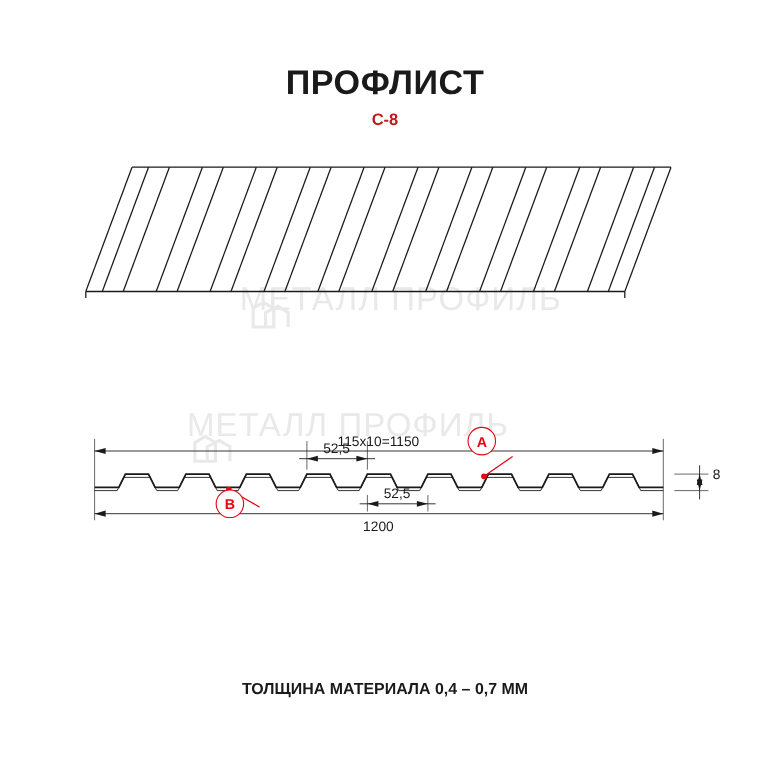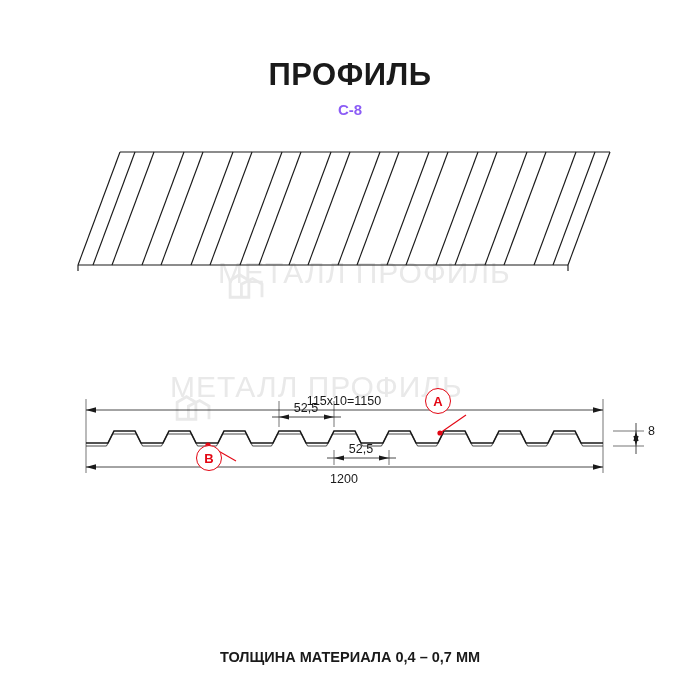--- a/index.html
+++ b/index.html
@@ -34,21 +34,21 @@
     color: #1a1a1a;
   }
   .subtitle {
     position: absolute;
     top: 101px;
     left: 0;
     width: 700px;
     text-align: center;
     font-size: 15px;
     font-weight: bold;
-    color: #8b5cf6;
+    color: #b91c1c;
   }
 
   
   .iso-view {
     position: absolute;
     top: 130px;
     left: 50px;
     width: 600px;
     height: 190px;
   }
@@ -78,21 +78,21 @@
     position: absolute;
     width: 38px;
     height: 30px;
   }
   .wm-logo-1 { top: 271px; left: 228px; }
   .wm-logo-2 { top: 393px; left: 175px; }
 
   
   .footer-note {
     position: absolute;
-    top: 649px;
+    top: 619px;
     left: 0;
     width: 700px;
     text-align: center;
     font-size: 14.5px;
     font-weight: bold;
     color: #1a1a1a;
   }
 
   
   .callout {
@@ -114,21 +114,21 @@
   .callout-b { top: 445px; left: 196px; }
 
   svg { display: block; overflow: visible; }
   text { font-family: "Liberation Sans", sans-serif; }
 </style>
 </head>
 <body>
 
 <div class="page">
 
-  <div class="title">ПРОФИЛЬ</div>
+  <div class="title">ПРОФЛИСТ</div>
   <div class="subtitle">С-8</div>
 
   <div class="watermark wm-1">МЕТАЛЛ ПРОФИЛЬ</div>
   <div class="watermark wm-2">МЕТАЛЛ ПРОФИЛЬ</div>
 
   <svg class="wm-logo wm-logo-1" viewBox="0 0 40 32">
     <path d="M2 28 L2 10 L12 4 L22 10 L22 28 Z" fill="none" stroke="#e9e9e9" stroke-width="3"></path>
     <path d="M14 28 L14 14 L26 8 L36 14 L36 28" fill="none" stroke="#e9e9e9" stroke-width="3"></path>
   </svg>
   <svg class="wm-logo wm-logo-2" viewBox="0 0 40 32">

